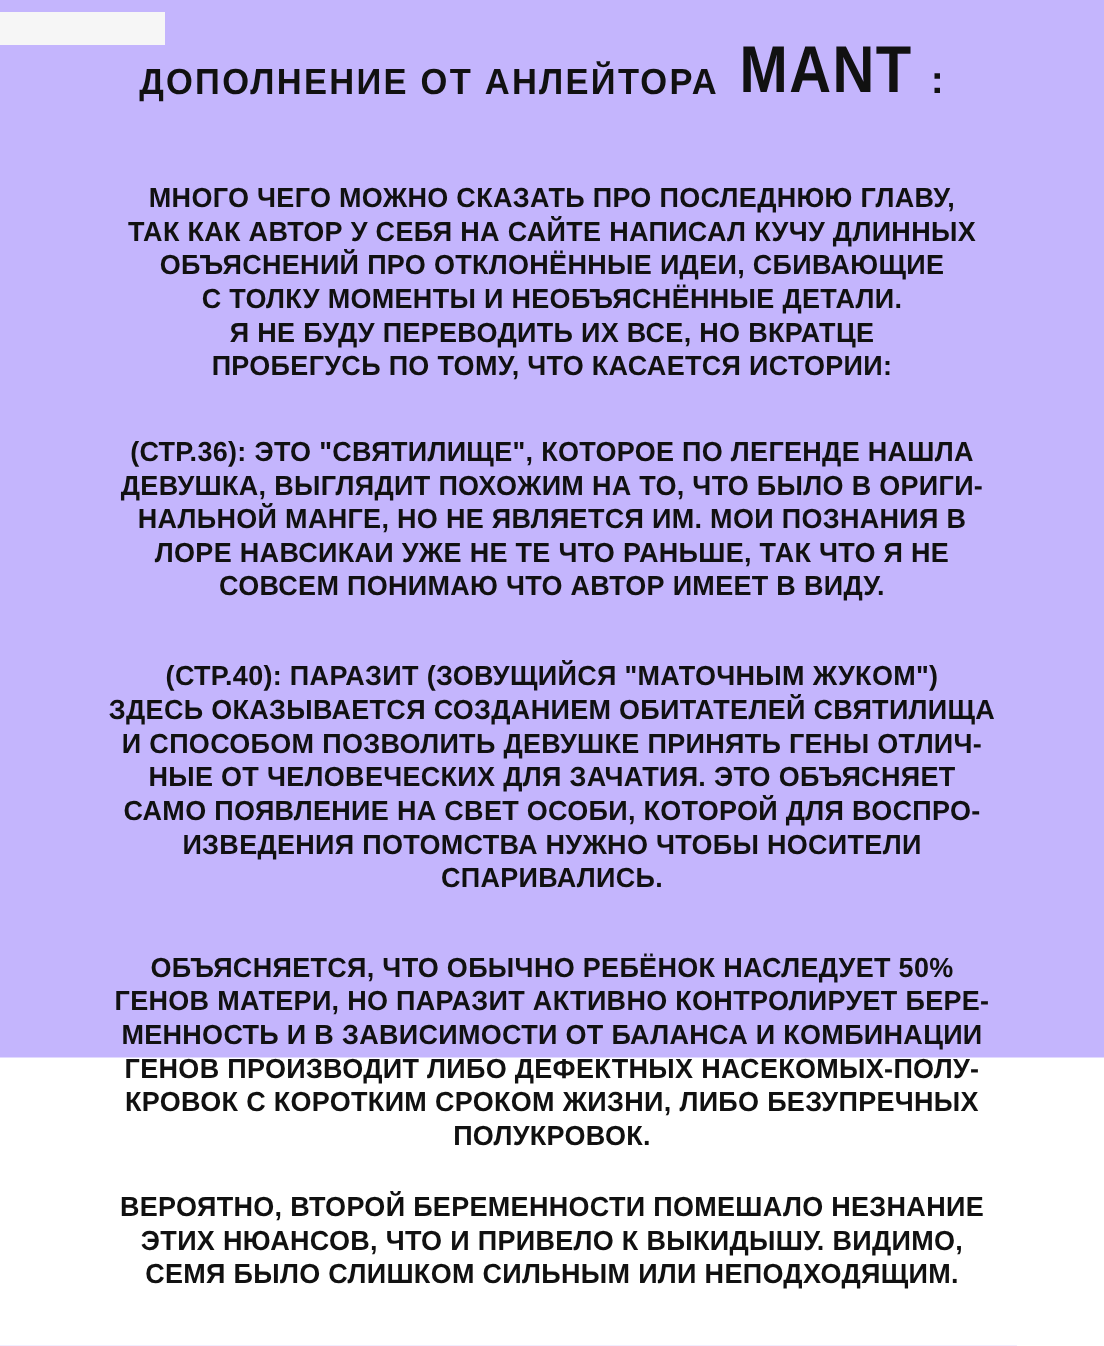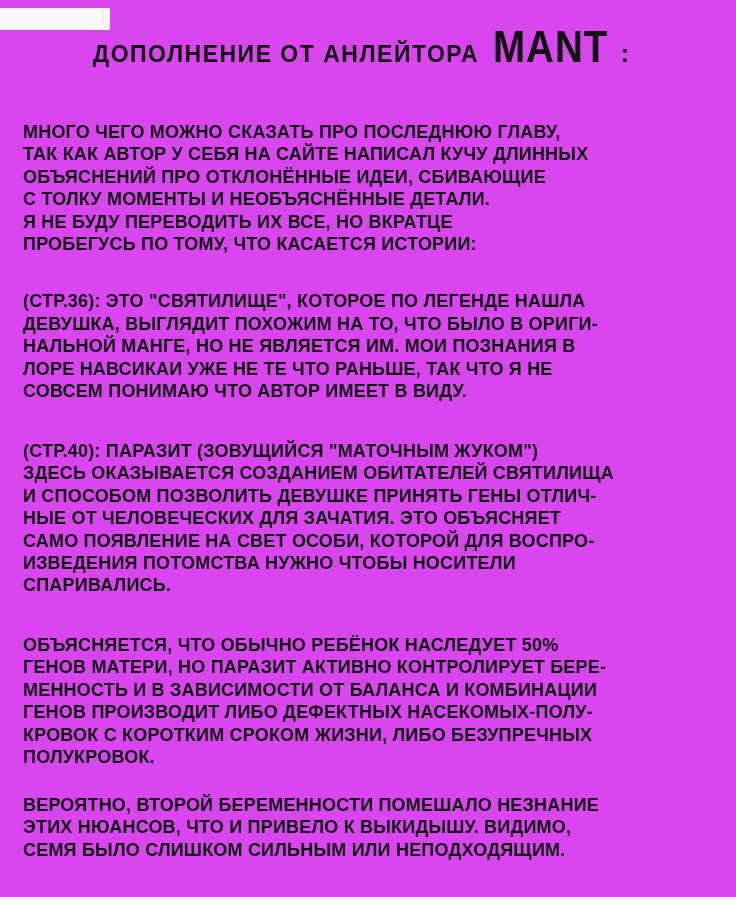--- a/index.html
+++ b/index.html
@@ -10,22 +10,22 @@
   body {
     width: 736px;
     height: 897px;
     overflow: hidden;
     font-family: "Liberation Sans", sans-serif;
     color: #111111;
   }
   .page {
     position: relative;
     width: 736px;
-    height: 897px;
-    background: #d946ef;
+    height: 705px;
+    background: #c4b5fd;
   }
   
   .corner-smudge {
     position: absolute;
     left: 0;
     top: 8px;
     width: 110px;
     height: 22px;
     background: #f6f6f6;
   }
@@ -52,20 +52,21 @@
     transform-origin: left bottom;
   }
   .title-colon {
     font-size: 26px;
     font-weight: bold;
     margin-left: 2px;
   }
   .notes {
     width: 690px;
     margin: 0 auto;
+    text-align: center;
   }
   .note {
     font-size: 18px;
     font-weight: bold;
     line-height: 22px;
     letter-spacing: 0.2px;
     white-space: pre-line;
     margin: 0;
     transform: scaleY(1.02);
   }

